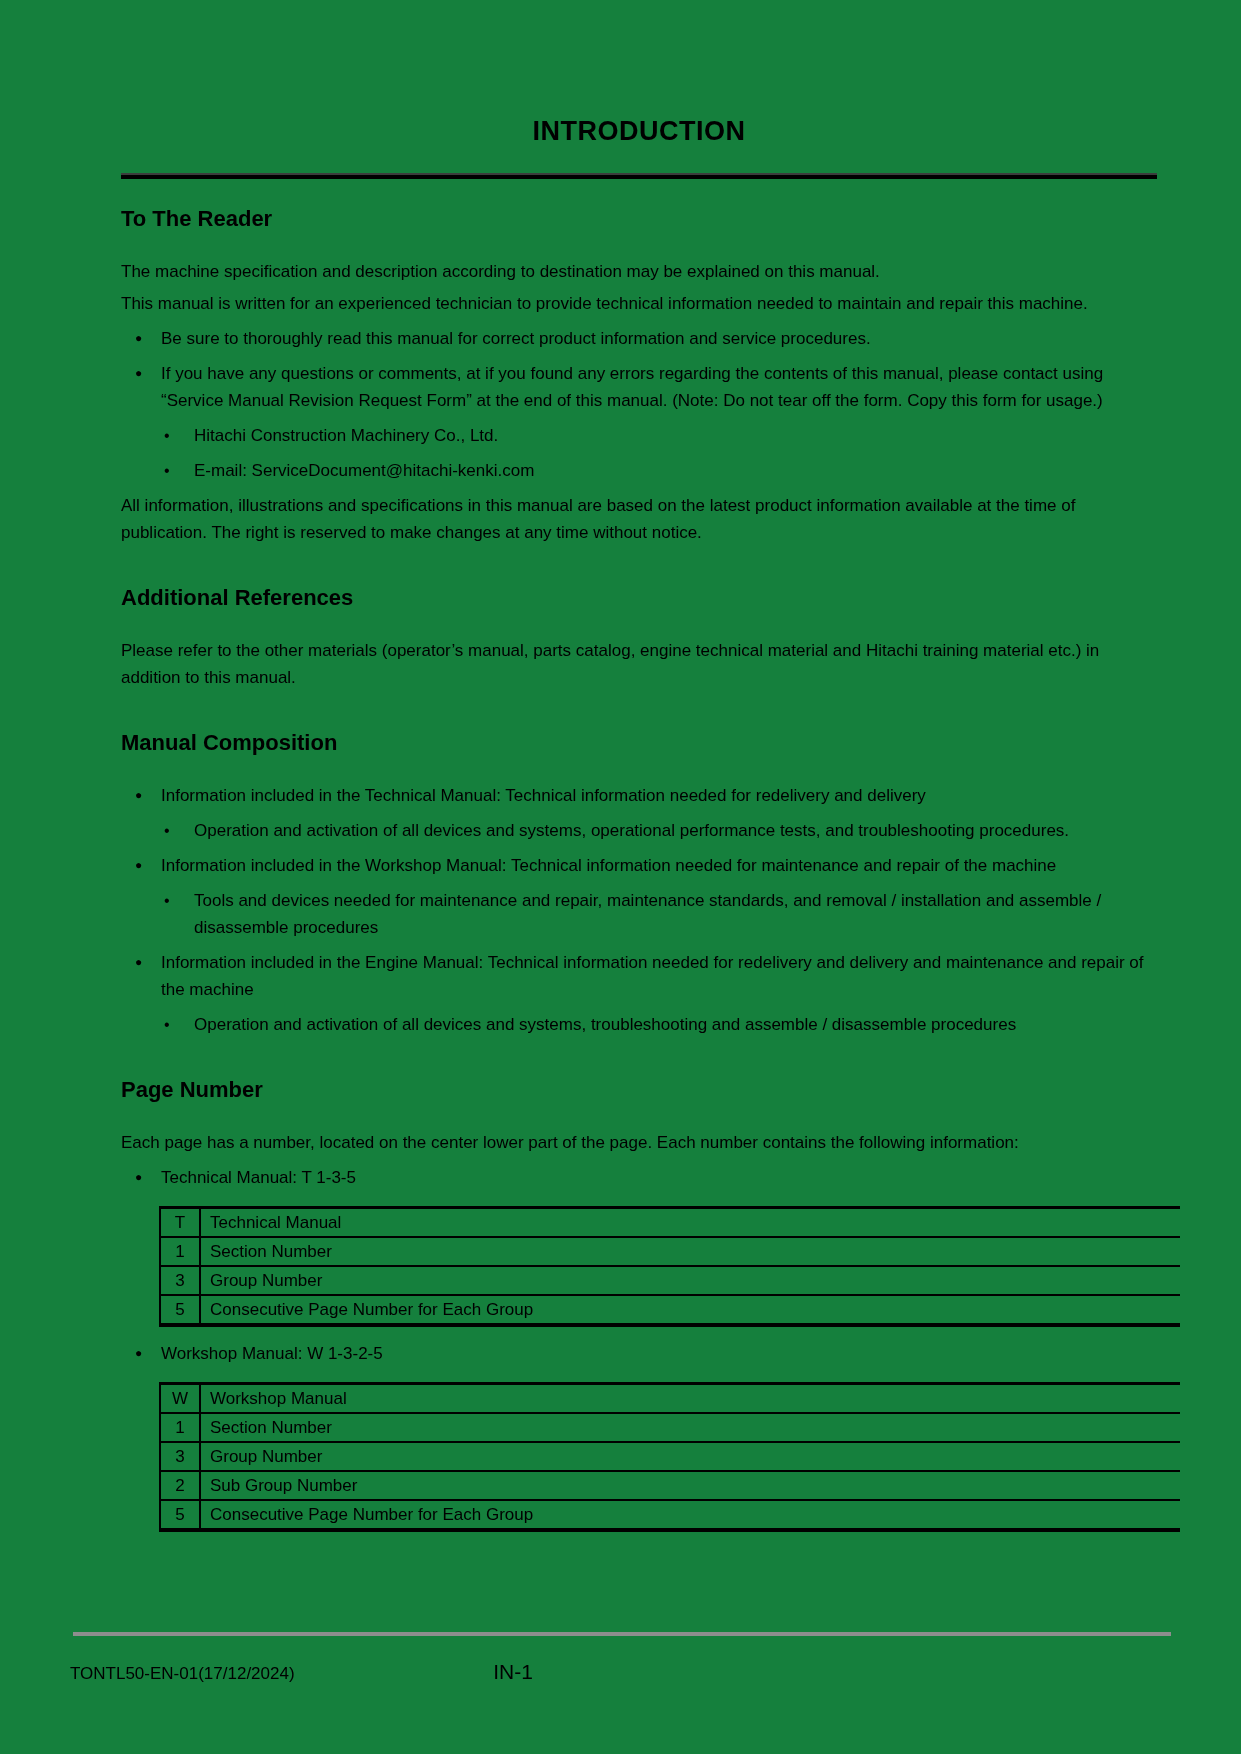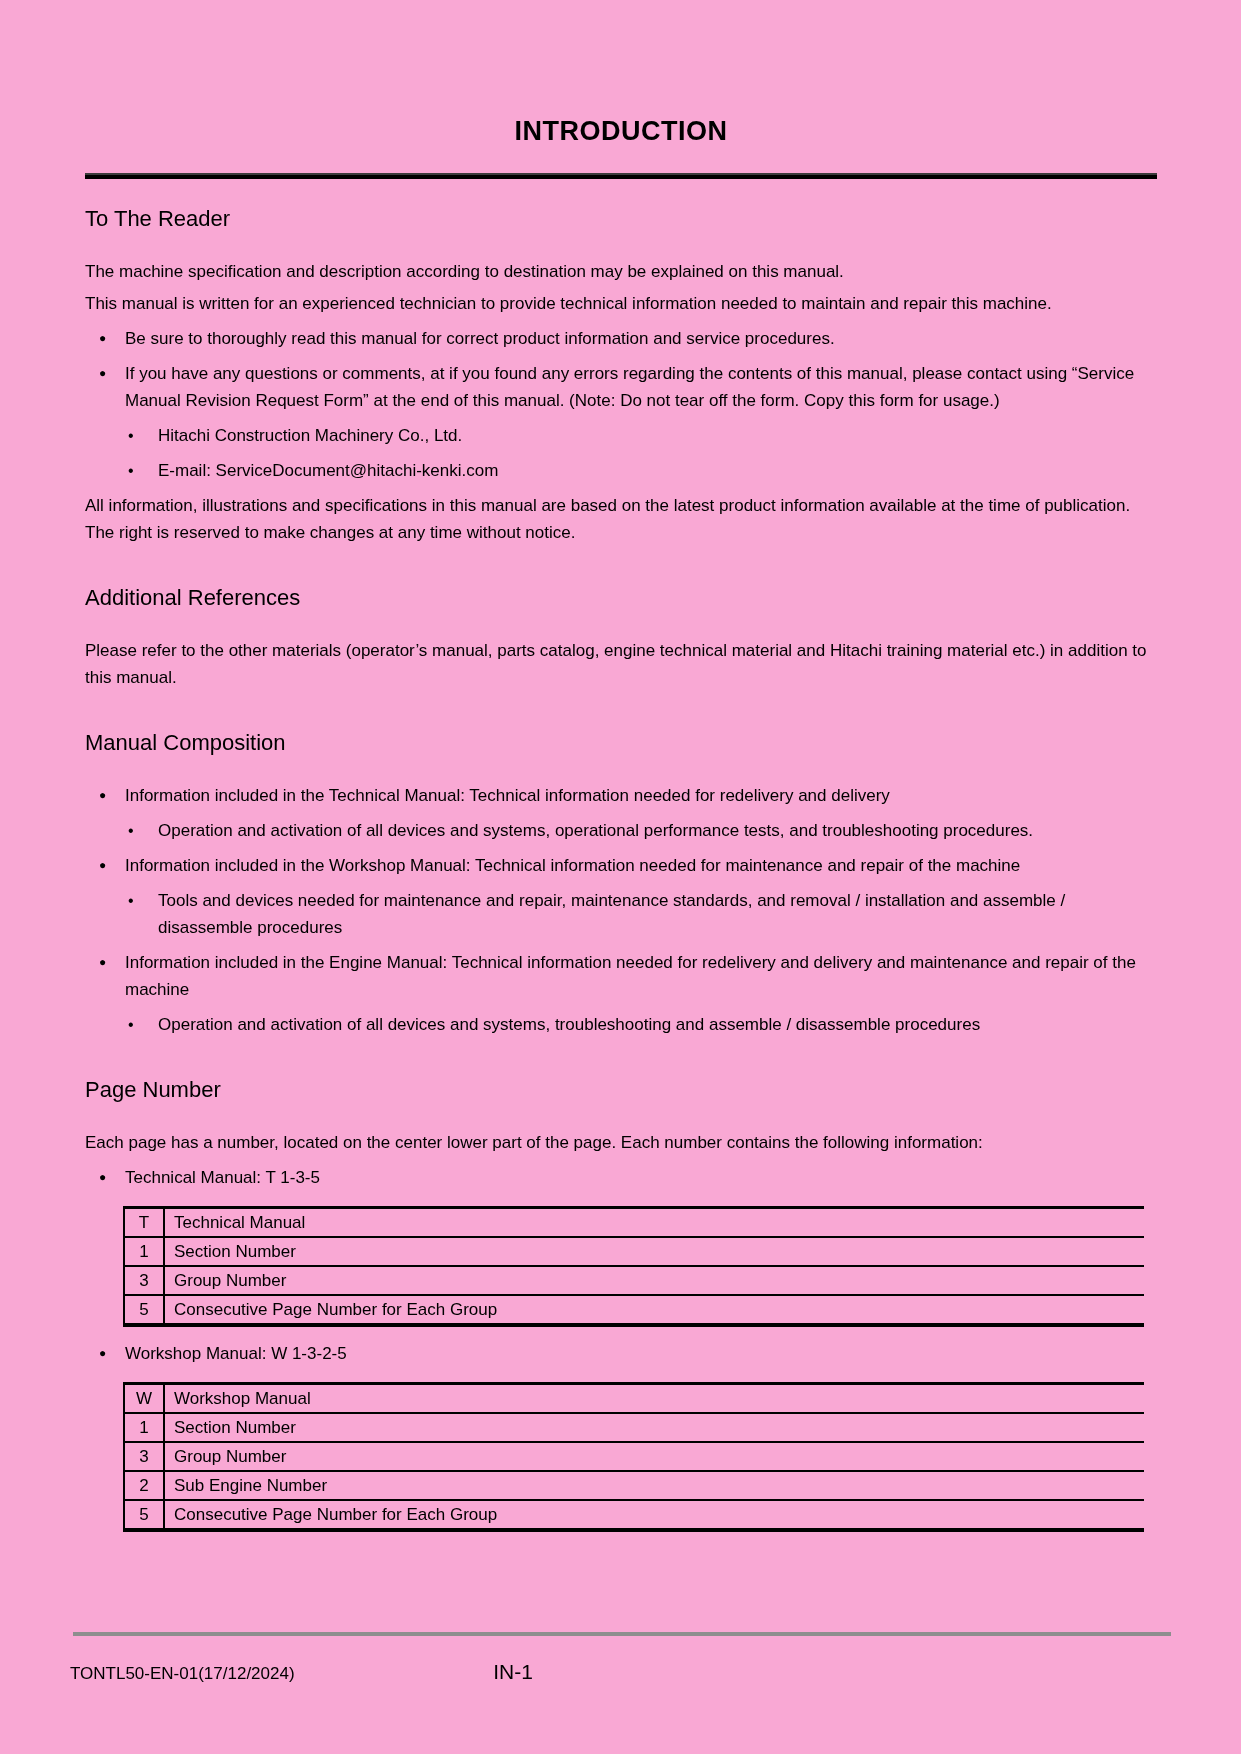--- a/index.html
+++ b/index.html
@@ -5,42 +5,43 @@
   * { margin: 0; padding: 0; box-sizing: border-box; }
   html, body { background: #ffffff; }
   body {
     font-family: "Liberation Sans", "DejaVu Sans", sans-serif;
     color: #000;
   }
   .page {
     position: relative;
     width: 1241px;
     height: 1754px;
-    background: #f9a8d4;
+    background: #15803d;
     overflow: hidden;
+    padding-left: 36px;
   }
   .content {
     padding: 114px 84px 0 85px;
   }
   .doc-title {
     text-align: center;
     font-size: 27px;
     font-weight: bold;
     letter-spacing: 0.5px;
     line-height: 34px;
   }
   .title-rule {
     margin-top: 25px;
     height: 3px;
     border-top: 2px solid #3c3c3c;
     border-bottom: 4px solid #000;
   }
   h2.section-heading {
     font-size: 22px;
-    font-weight: normal;
+    font-weight: bold;
     margin: 38px 0 25px 0;
     line-height: 28px;
   }
   h2.first { margin-top: 26px; }
   p.body-text {
     font-size: 17px;
     line-height: 27px;
     margin: 0 0 5px 0;
   }
   .bullet-list { margin: 3px 0 2px 0; }
@@ -228,21 +229,21 @@
         <tr>
           <td class="code-cell">1</td>
           <td class="desc-cell">Section Number</td>
         </tr>
         <tr>
           <td class="code-cell">3</td>
           <td class="desc-cell">Group Number</td>
         </tr>
         <tr>
           <td class="code-cell">2</td>
-          <td class="desc-cell">Sub Engine Number</td>
+          <td class="desc-cell">Sub Group Number</td>
         </tr>
         <tr>
           <td class="code-cell">5</td>
           <td class="desc-cell">Consecutive Page Number for Each Group</td>
         </tr>
       </tbody>
     </table>
 
   </div>
 

